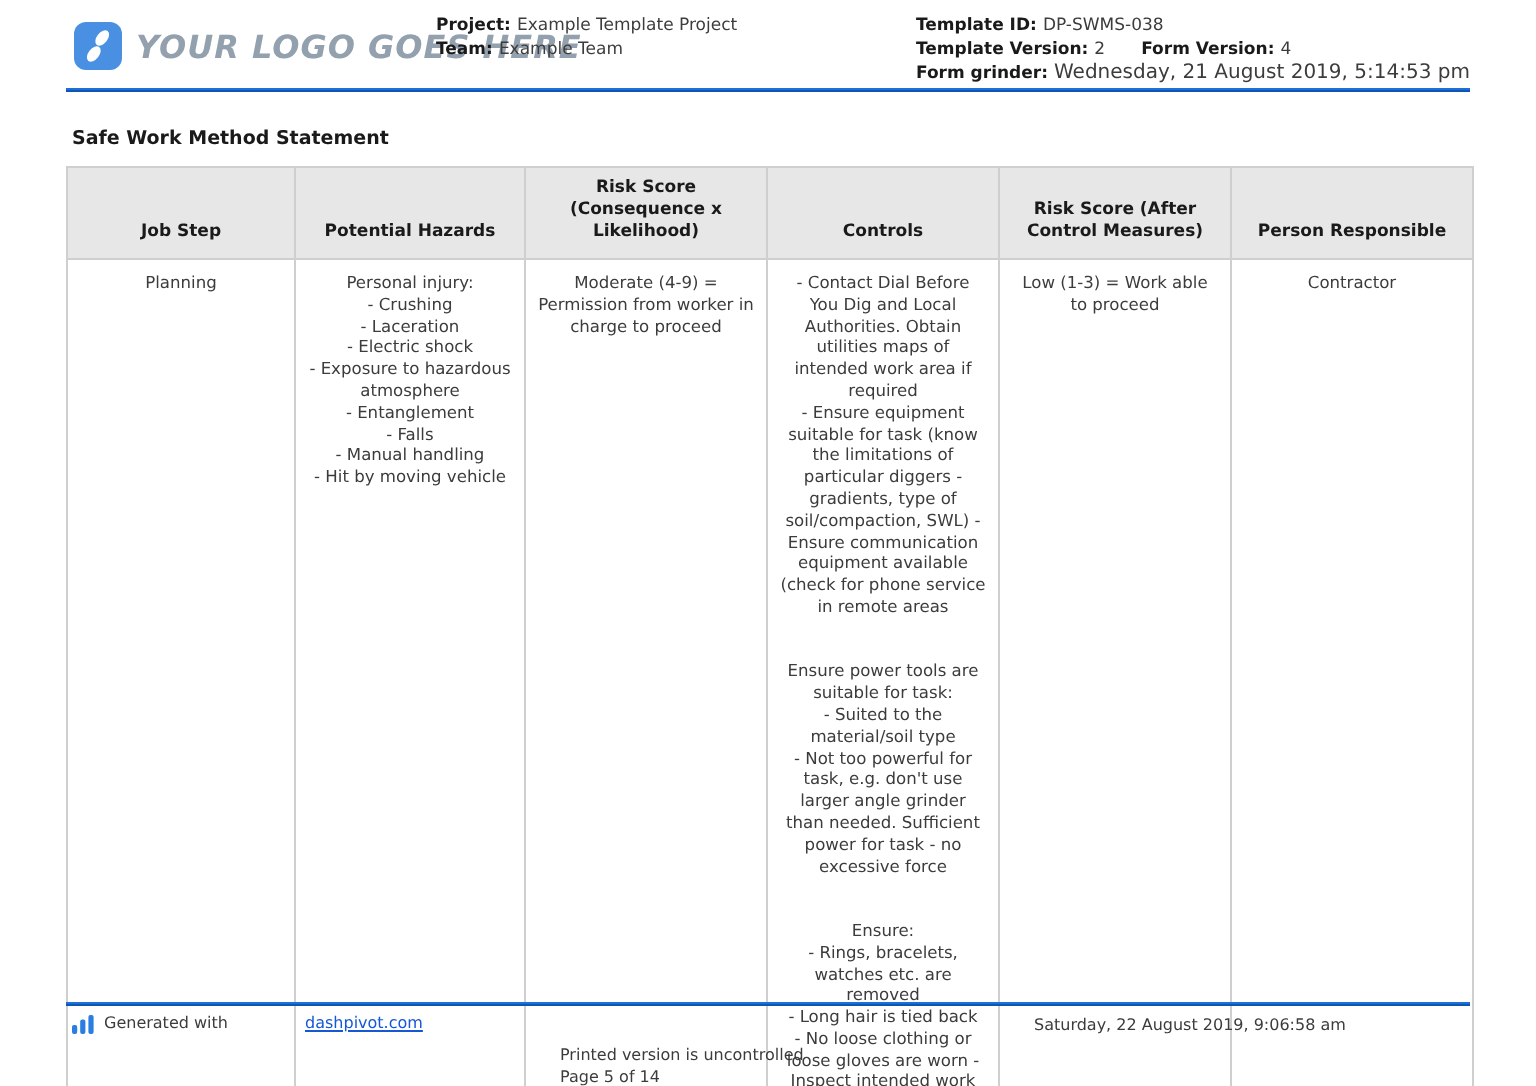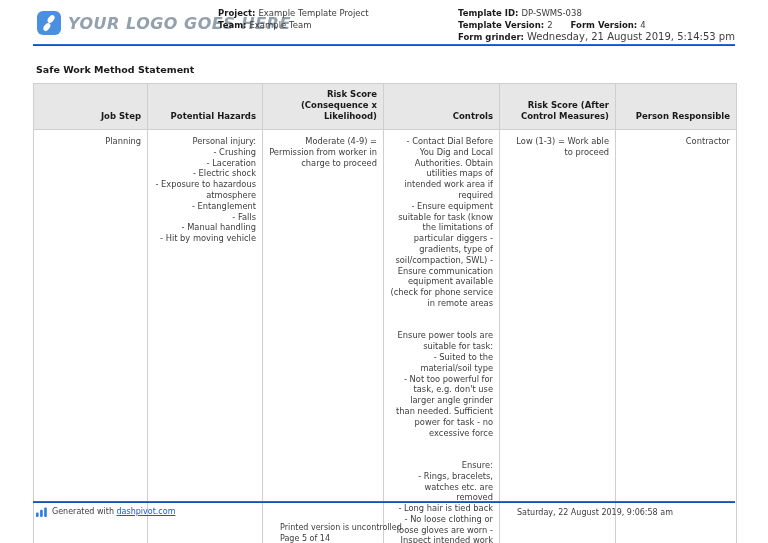--- a/index.html
+++ b/index.html
@@ -37,36 +37,36 @@
 
   
   .content { position:absolute; left:33px; top:64px; width:703px; }
   .doc-title { font-size:9.5px; font-weight:bold; color:#1a1a1a; margin:0 0 8px 3px; }
 
   table.swms {
     border-collapse:collapse; table-layout:fixed; width:703px;
     font-size:8.3px;
   }
   table.swms th, table.swms td {
-    border:1px solid #cfcfcf; text-align:right;
+    border:1px solid #cfcfcf; text-align:center;
   }
   table.swms th {
     background:#e7e7e7; color:#1a1a1a; font-weight:bold; font-size:8.5px;
     vertical-align:bottom; padding:5px 6px 7px 6px; line-height:11px;
   }
   table.swms td {
     vertical-align:top; padding:6px 6px; line-height:10.8px; color:#3c3c3c;
     height:378px;
   }
   .pre { white-space:pre-line; }
 
   
   .footer-left { position:absolute; left:36px; top:507px; display:flex; align-items:flex-start; font-size:8px; }
   .bar-icon { width:11px; height:10px; margin-right:5px; margin-top:0px; }
-  .footer-link { color:#1558d6; text-decoration:underline; }
+  .footer-link { color:#1558d6; text-decoration:underline;margin-left:36px; }
   .footer-center { position:absolute; left:280px; top:522px; font-size:8px; line-height:11px; }
   .footer-right  { position:absolute; left:517px; top:507px; font-size:8px; line-height:11px; }
 </style>
 </head>
 <body>
 
 <div>
 
   <div class="logo-wrap">
     <svg class="logo-icon" viewBox="0 0 24 24">

